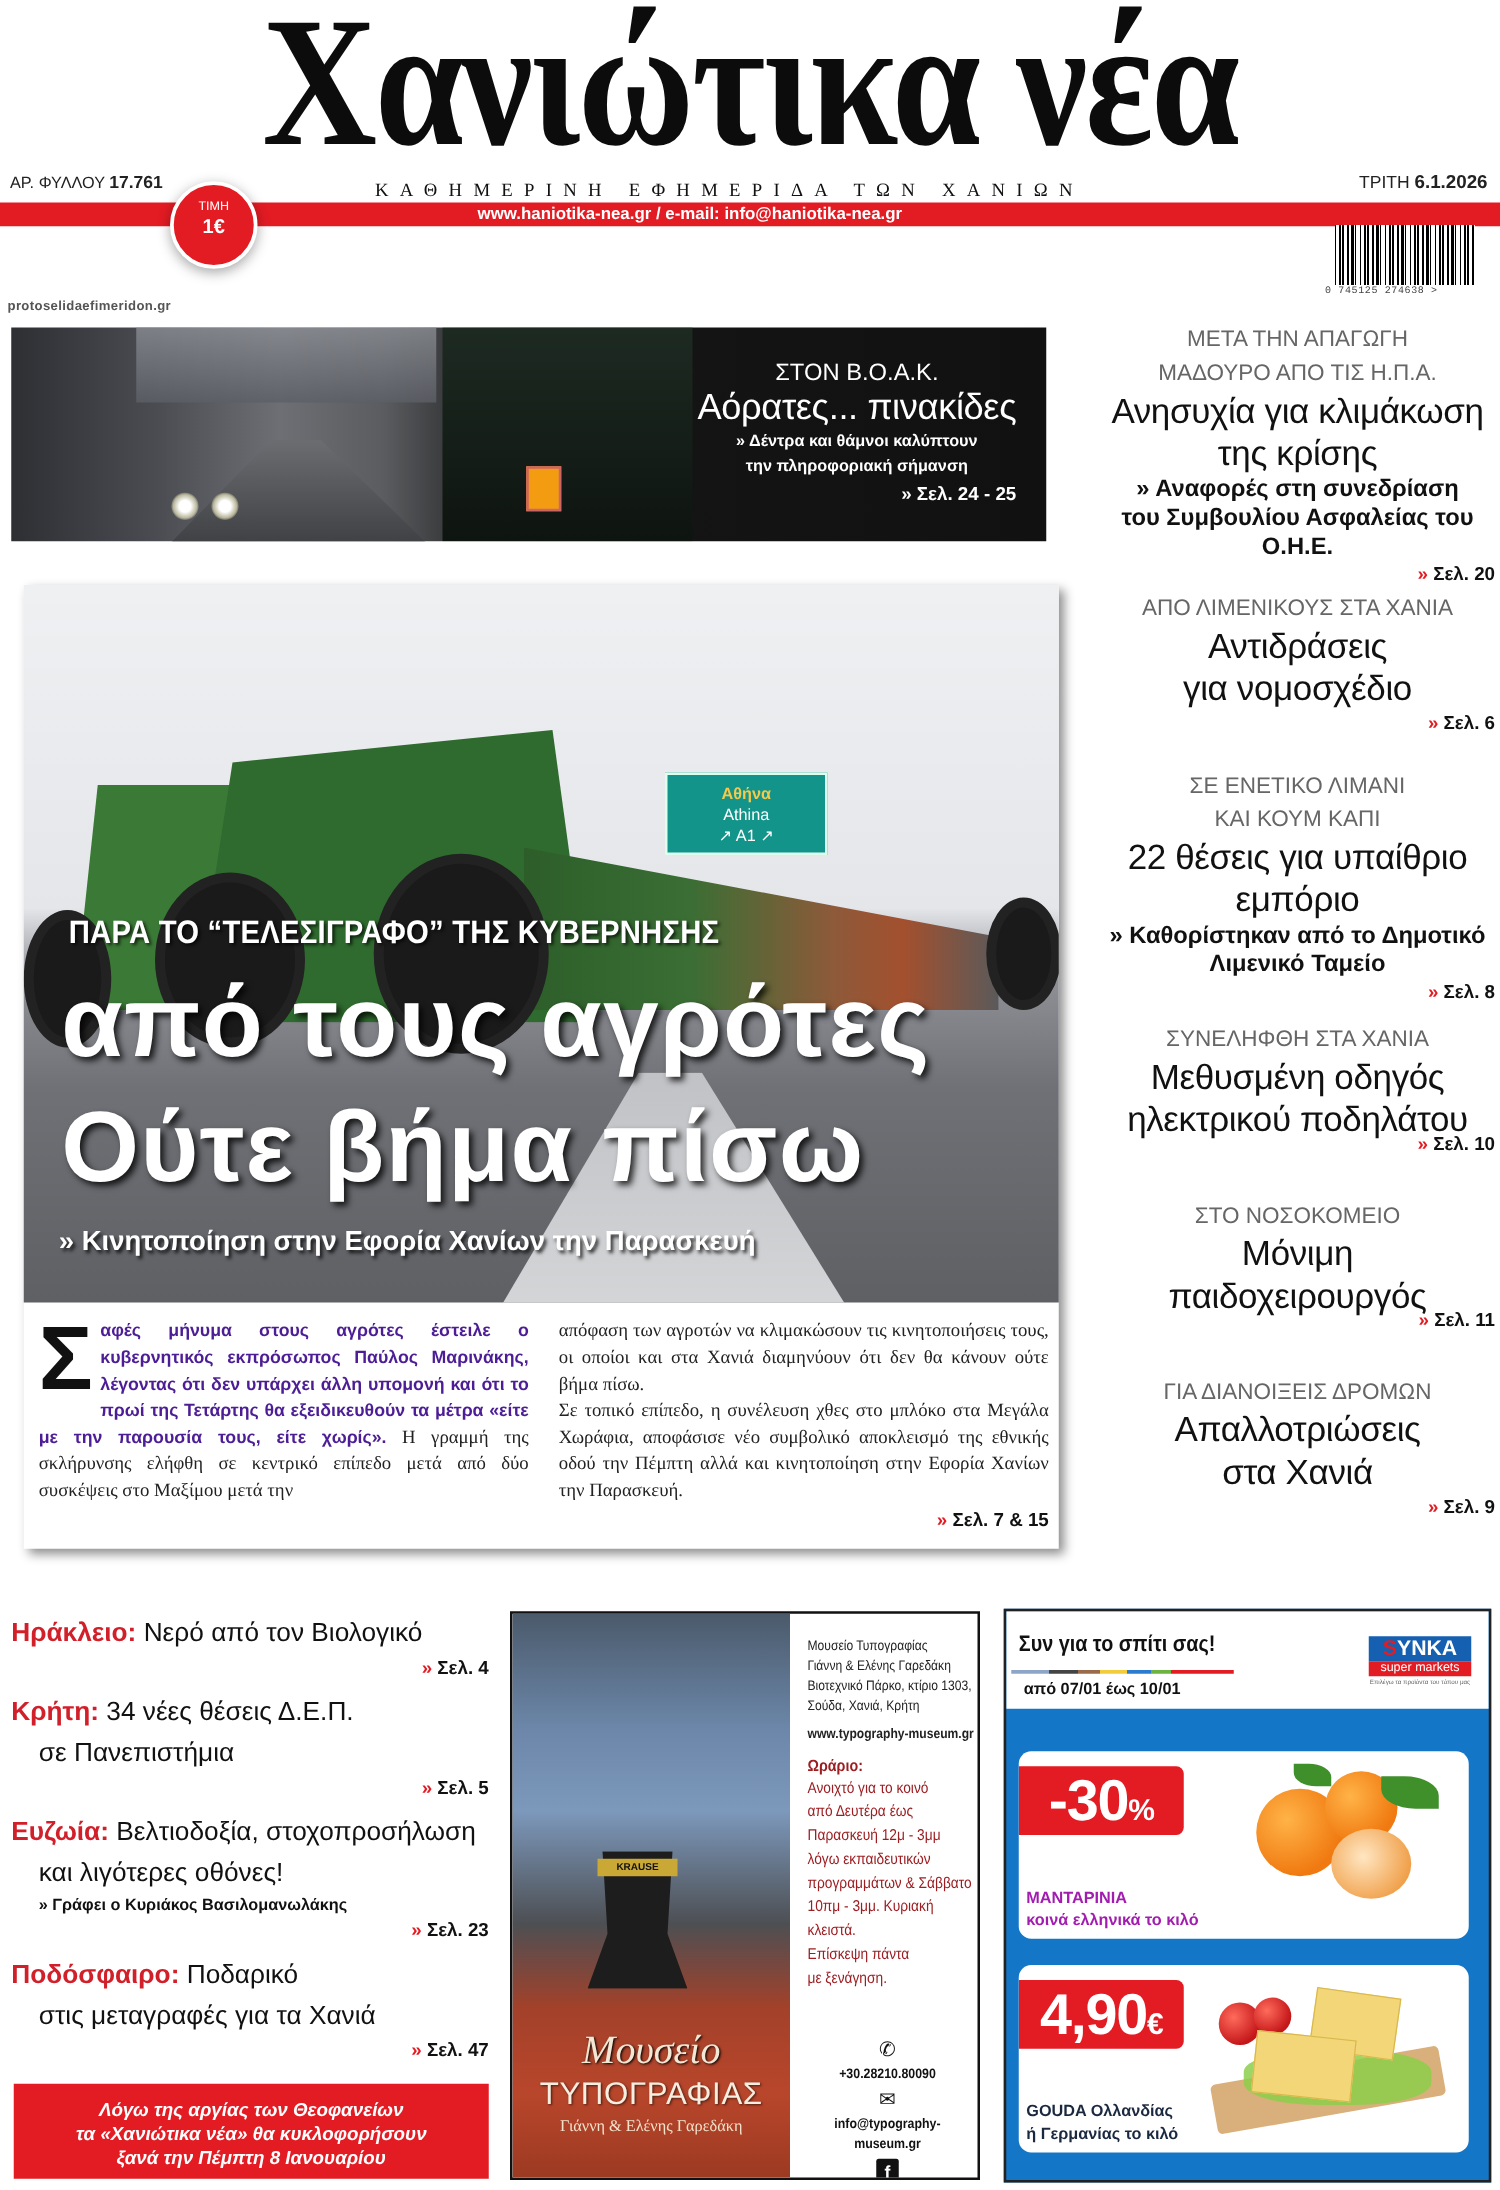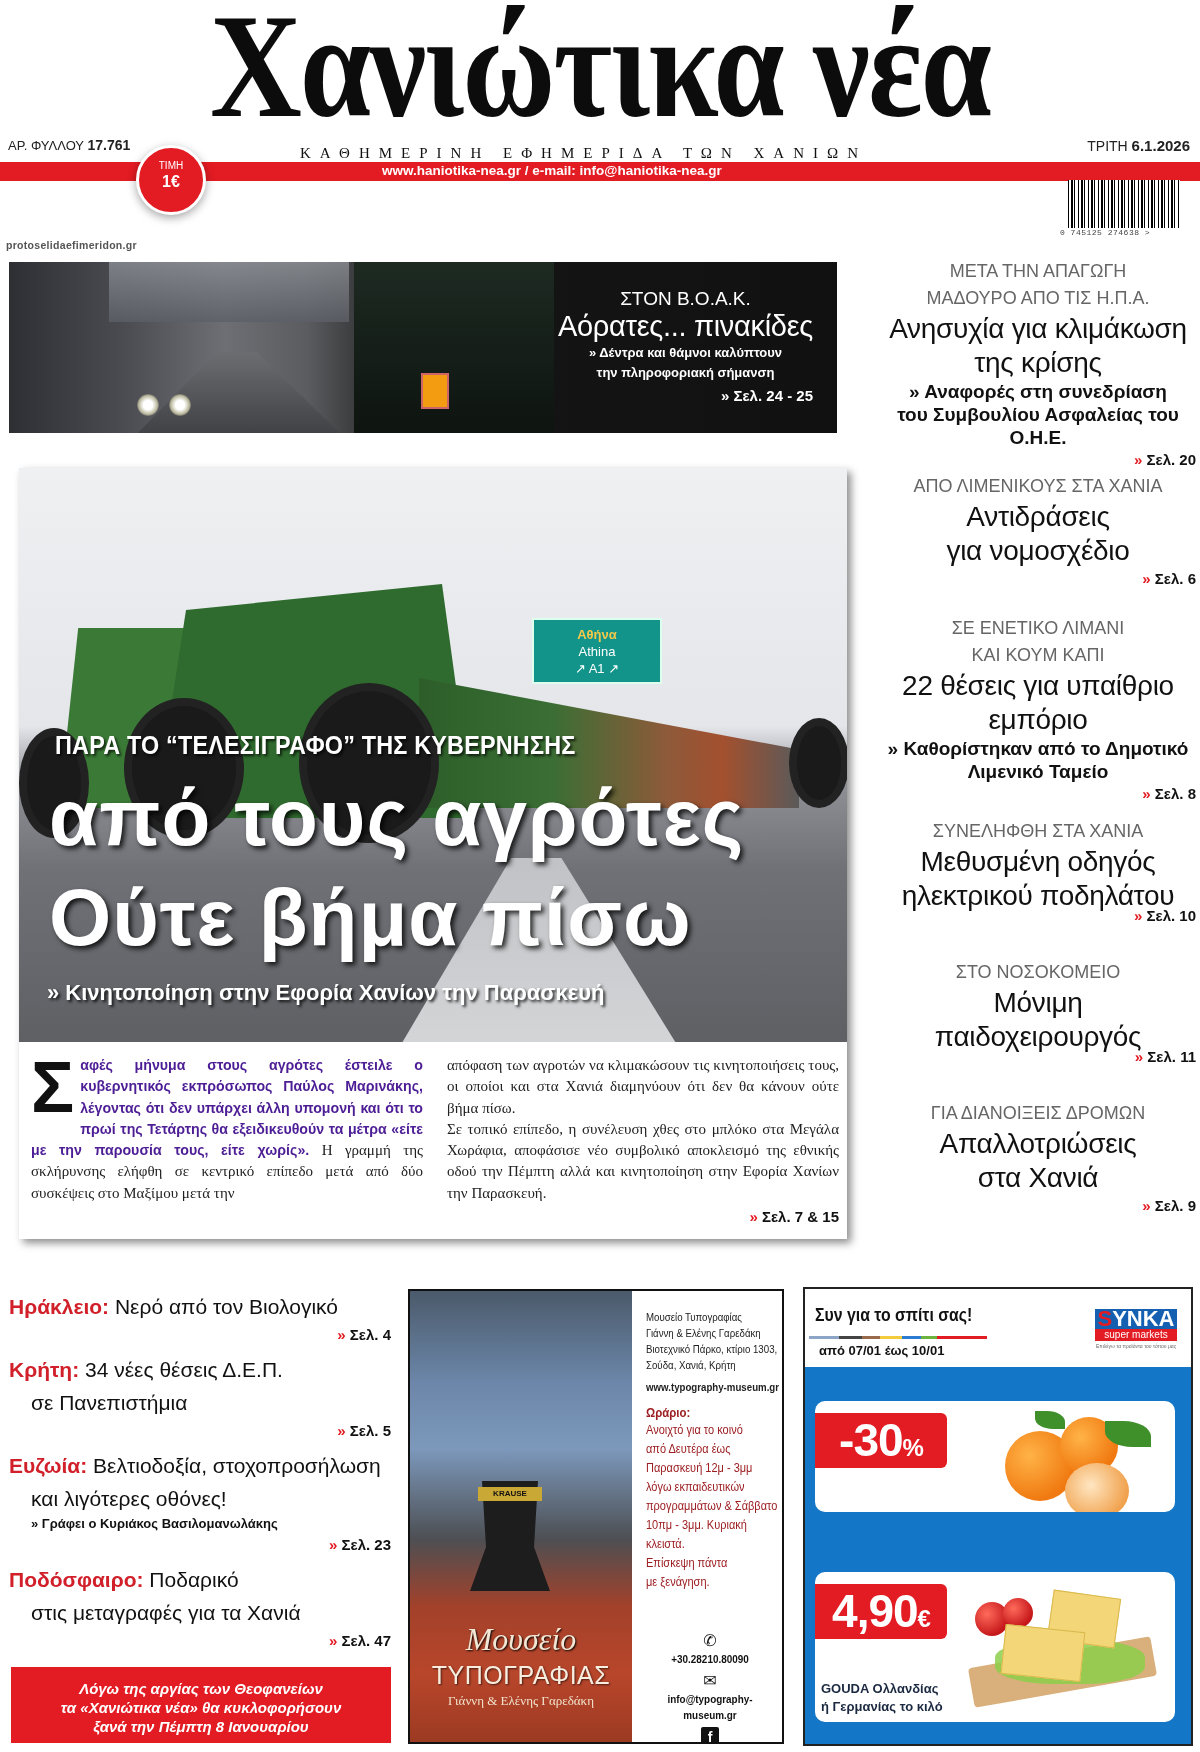--- a/index.html
+++ b/index.html
@@ -153,26 +153,26 @@
   .synka-ad {
     position: absolute; left: 803px; top: 1287px; width: 390px; height: 459px;
     border: 2px solid #222; background: #1476c6; overflow: hidden;
   }
   .synka-head { position: absolute; left: 0; top: 0; width: 386px; height: 78px; background: #fff; }
   .synka-slogan { position: absolute; left: 10px; top: 16px; font-size: 18px; font-weight: 700; color: #111; transform: scaleX(0.88); transform-origin: 0 0; }
   .synka-stripes { position: absolute; left: 4px; top: 47px; width: 178px; height: 3px;
     background: linear-gradient(90deg,#8da6c7 0 17%,#444 17% 30%,#9a6b4a 30% 40%,#f2cc3d 40% 52%,#2b7bd0 52% 63%,#6db33f 63% 72%,#e31b23 72% 100%); }
   .synka-dates { position: absolute; left: 14px; top: 54px; font-size: 13px; font-weight: 700; color: #111; }
   .synka-logo { position: absolute; left: 290px; top: 20px; width: 82px; height: 36px; }
-  .synka-logo .top { display: block; background: #1560b0; color: #fff; font-weight: 900; font-size: 22px; text-align: center; line-height: 20px; }
+  .synka-logo .top { display: block; background: #1560b0; color: #fff; font-weight: 900; font-size: 17px; text-align: center; line-height: 20px; }
   .synka-logo .top .s { color: #e31b23; }
   .synka-logo .bot { display: block; background: #e31b23; color: #fff; font-size: 10px; text-align: center; line-height: 12px; }
   .synka-logo .tag { display: block; font-size: 5px; color: #666; text-align: center; margin-top: 2px; }
   .synka-card { position: absolute; left: 10px; width: 360px; background: #fff; border-radius: 10px; overflow: hidden; }
-  .synka-card.c1 { top: 112px; height: 111px; }
+  .synka-card.c1 { top: 112px; height: 150px; }
   .synka-card.c2 { top: 283px; height: 150px; }
   .synka-badge { position: absolute; left: 0; top: 12px; width: 132px; height: 55px; background: #e31b23; color: #fff; font-weight: 700; font-size: 46px; line-height: 55px; text-align: center; border-radius: 0 6px 6px 0; letter-spacing: -1px; }
   .synka-badge small { font-size: 24px; }
   .synka-prod { position: absolute; left: 6px; top: 108px; font-size: 13px; font-weight: 700; color: #1b2940; line-height: 18px; }
   .synka-prod.dark { color: #a21caf; }
   .fruit { position: absolute; border-radius: 50%; background: radial-gradient(circle at 35% 35%, #ffb347, #f07a11 70%); }
   .leaf { position: absolute; background: #3f8f2b; border-radius: 0 60% 0 60%; }
   .board { position: absolute; left: 155px; top: 80px; width: 185px; height: 40px; background: #d9b07b; border-radius: 4px; transform: rotate(-10deg); }
   .cheese { position: absolute; background: #f3d677; border: 1px solid #d9b94e; }
   .tomato { position: absolute; border-radius: 50%; background: radial-gradient(circle at 35% 35%, #ff6b5b, #c5171a 70%); }

